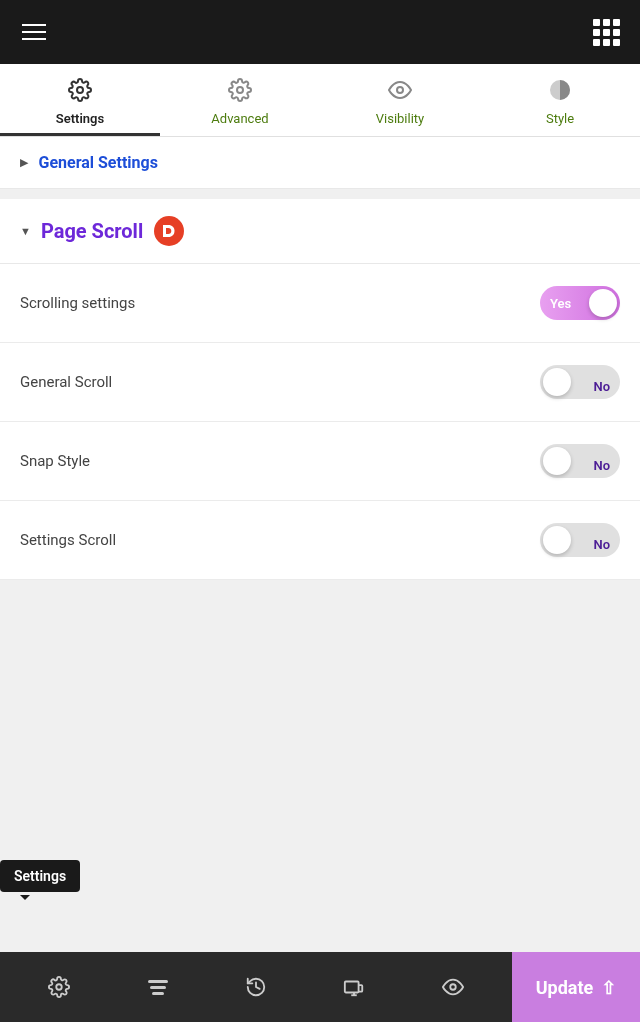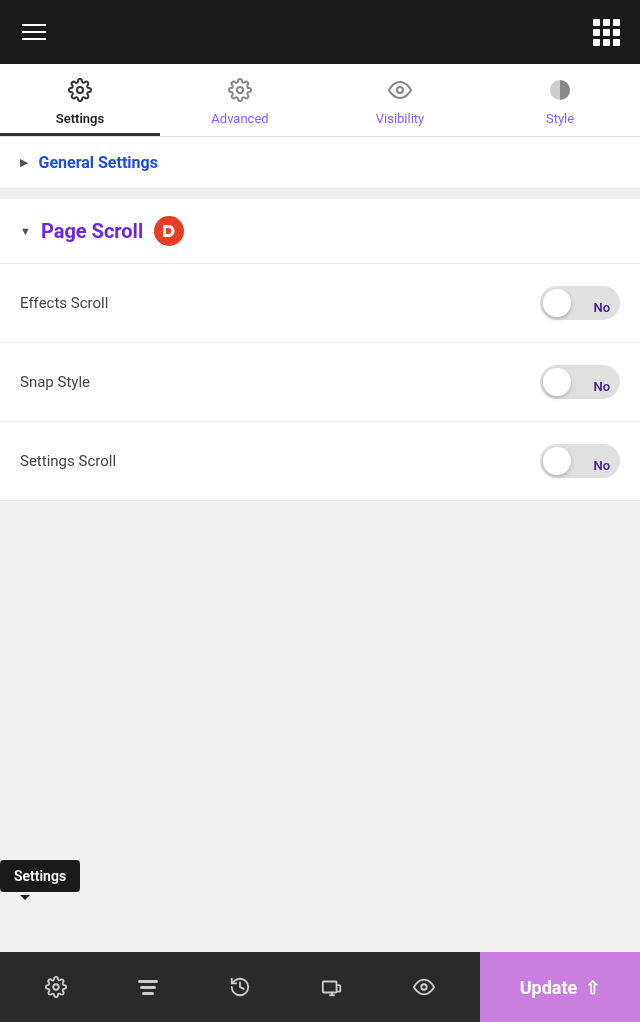--- a/index.html
+++ b/index.html
@@ -67,21 +67,21 @@
       border-bottom: 1px solid #e0e0e0;
     }
     .tab {
       flex: 1;
       display: flex;
       flex-direction: column;
       align-items: center;
       padding: 14px 8px 10px;
       cursor: pointer;
       position: relative;
-      color: #8b5cf6;
+      color: #4d7c0f;
     }
     .tab.active {
       color: #333;
     }
     .tab.active::after {
       content: '';
       position: absolute;
       bottom: 0;
       left: 0;
       right: 0;
@@ -276,21 +276,21 @@
       font-size: 20px;
     }
     .bottom-update-btn {
       background: #c97ee0;
       color: #fff;
       font-size: 18px;
       font-weight: 700;
       display: flex;
       align-items: center;
       justify-content: center;
-      width: 160px;
+      width: 128px;
       cursor: pointer;
       gap: 8px;
     }
     .chevron-up {
       font-size: 18px;
       color: #fff;
     }
 
     
     .layers-icon {
@@ -389,23 +389,30 @@
       <span class="page-scroll-title">Page Scroll</span>
       <div class="divi-badge">
         <svg viewBox="0 0 30 30" fill="none" xmlns="http://www.w3.org/2000/svg">
           <circle cx="15" cy="15" r="15" fill="#e63f25"></circle>
           <path d="M9 9h5.5c3.5 0 6 2.5 6 6s-2.5 6-6 6H9V9z" fill="white"></path>
           <path d="M12 12h2.3c1.8 0 3 1.2 3 3s-1.2 3-3 3H12V12z" fill="#e63f25"></path>
         </svg>
       </div>
     </div>
 
-
     <div class="setting-row">
-      <span class="setting-label">Effects Scroll</span>
+      <span class="setting-label">Scrolling settings</span>
+      <div class="toggle on">
+        <span class="toggle-text">Yes</span>
+        <div class="toggle-knob"></div>
+      </div>
+    </div>
+
+    <div class="setting-row">
+      <span class="setting-label">General Scroll</span>
       <div class="toggle off">
         <div class="toggle-knob"></div>
         <span class="toggle-text">No</span>
       </div>
     </div>
 
     <div class="setting-row">
       <span class="setting-label">Snap Style</span>
       <div class="toggle off">
         <div class="toggle-knob"></div>

